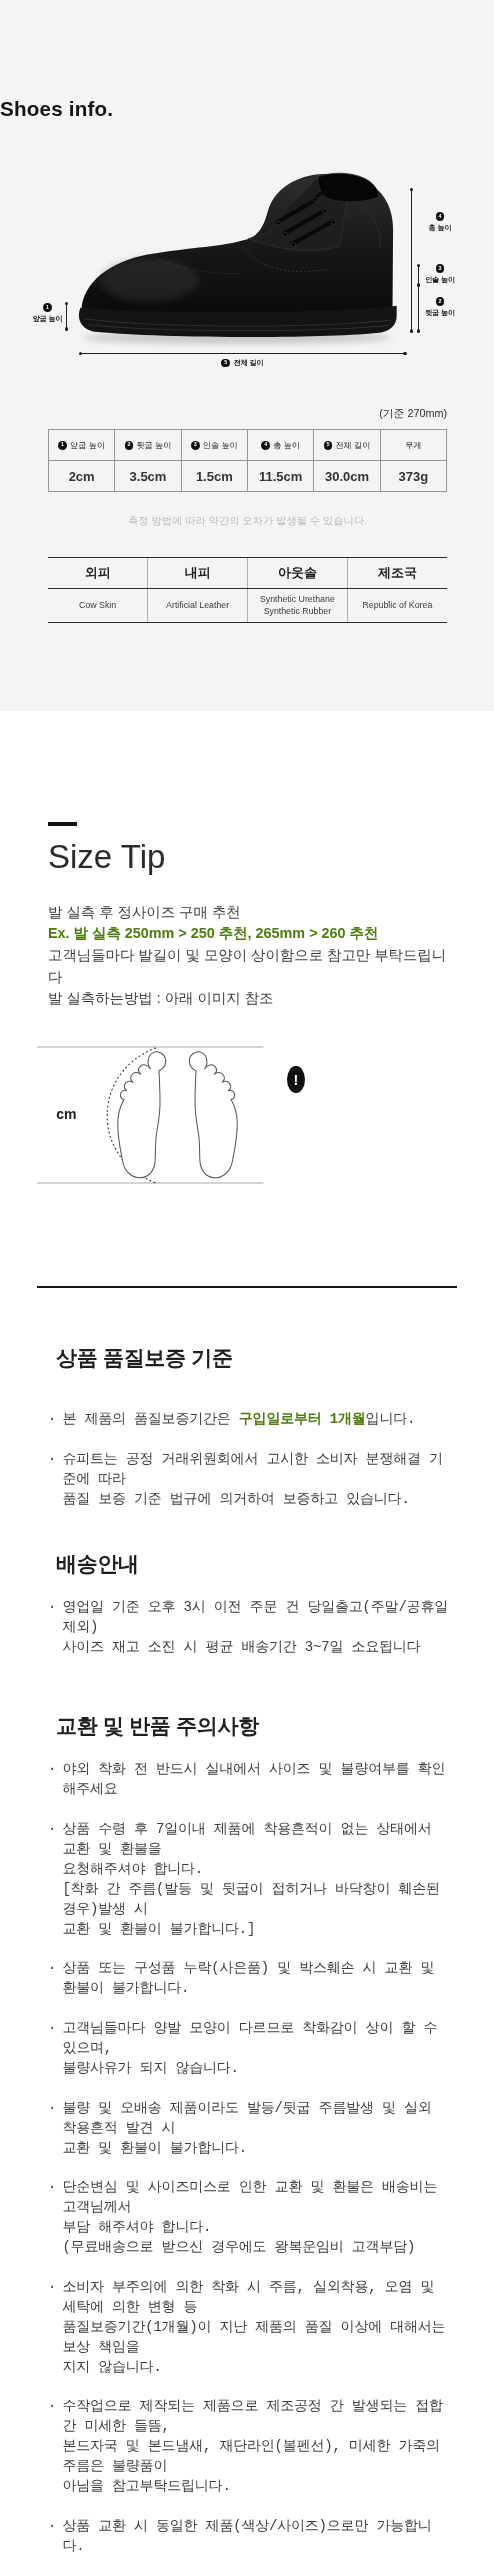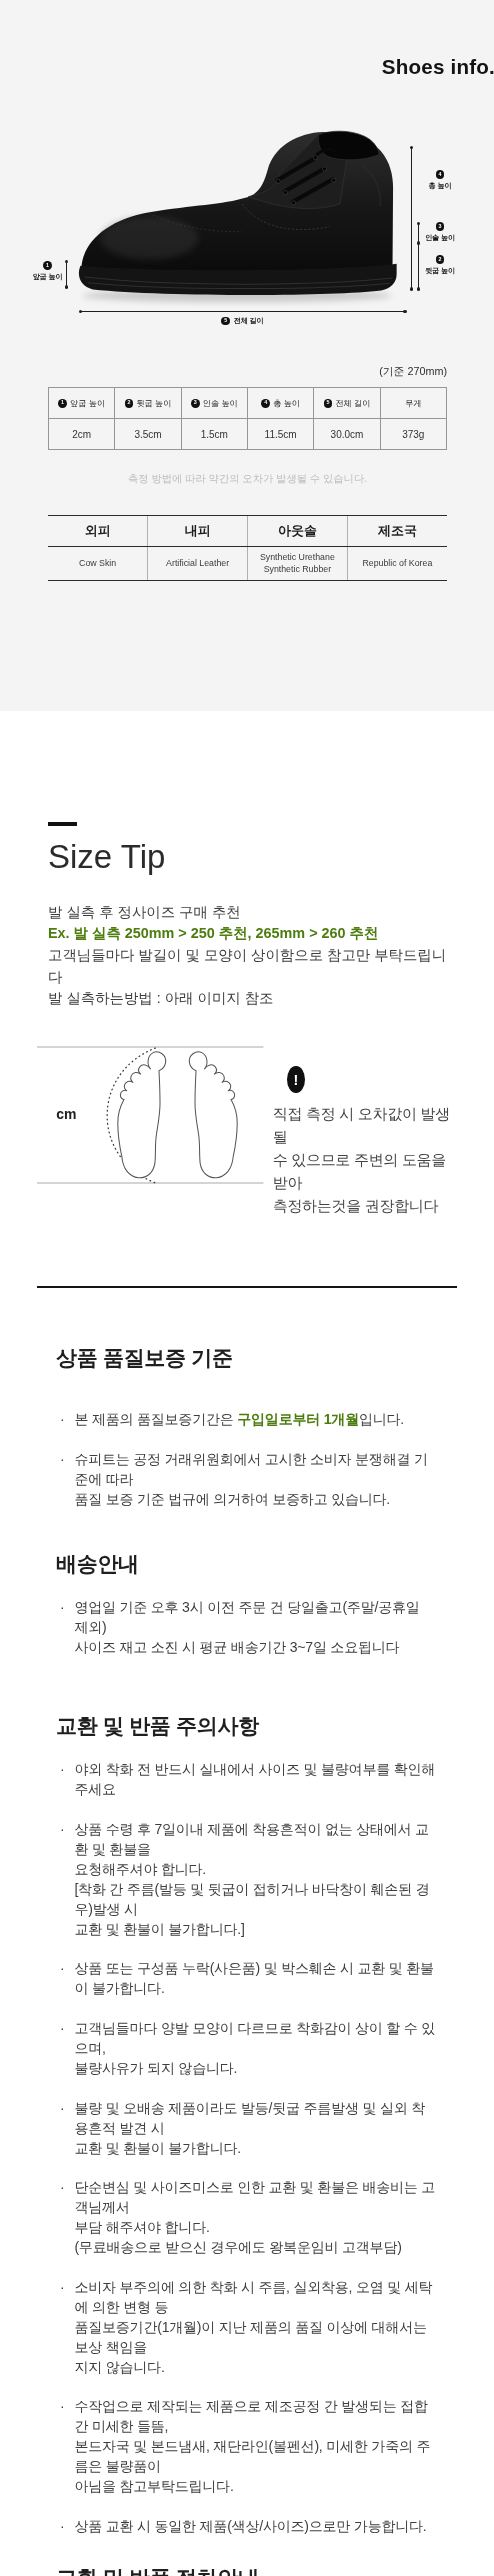--- a/index.html
+++ b/index.html
@@ -1,40 +1,40 @@
 <!DOCTYPE html>
 <html style="font-size:8.2px"><head>
 <meta charset="utf-8">
 <style>
   html,body{margin:0;padding:0;background:#ffffff;}
   body{width:495px;font-family:"Liberation Sans","DejaVu Sans",sans-serif;color:#3d3d3d;-webkit-font-smoothing:antialiased;}
   
   .hero{width:495px;height:711px;background:#f4f4f5;overflow:hidden;}
-  .hero-title{margin:0;padding-top:55px;text-align:right;font-size:20.6px;font-weight:700;color:#141414;letter-spacing:0.2px;}
+  .hero-title{margin:0;padding-top:97px;text-align:left;font-size:20.6px;font-weight:700;color:#141414;letter-spacing:0.2px;}
   .figure{position:relative;height:229px;margin-top:34px;}
   .figure svg.shoe{position:absolute;left:72px;top:-10.3px;}
   .mline{position:absolute;background:#1f1f1f;}
   .mline .enddot{position:absolute;width:3.6px;height:3.6px;border-radius:50%;background:#1f1f1f;}
   .vline{width:1px;}
   .vline .enddot{left:-1.3px;}
   .hline{height:1px;}
   .hline .enddot{top:-1.3px;}
   .nbadge{width:8.8px;height:8.8px;border-radius:50%;background:#111;color:#fff;font-size:5.4px;font-weight:700;display:flex;align-items:center;justify-content:center;line-height:1;}
   .ann{position:absolute;text-align:center;color:#1c1c1c;}
   .ann .nbadge{margin:0 auto 2.6px auto;}
   .ann .ann-label{font-size:7.2px;font-weight:700;letter-spacing:-0.2px;white-space:nowrap;}
   .ann-row{display:flex;align-items:center;justify-content:center;gap:3.6px;}
   .ann-row .nbadge{margin:0;}
   
   .std-note{width:399px;text-align:right;font-size:10.8px;color:#2f2f2f;margin-top:23px;}
   table{border-collapse:collapse;}
   .spec-table{width:399px;margin-top:8.2px;table-layout:fixed;}
   .spec-table th,.spec-table td{border:0.5px solid #969696;text-align:center;vertical-align:middle;}
   .spec-table th{height:28px;font-size:8.2px;font-weight:500;color:#222;}
-  .spec-table td{height:28px;font-size:10px;font-weight:400;color:#333;margin-left:20px;}
+  .spec-table td{height:28px;font-size:13px;font-weight:700;color:#333;margin-left:20px;}
   .th-inner{display:flex;align-items:center;justify-content:center;gap:3.1px;}
   .th-inner .nbadge:empty{display:none;}
   .measure-note{width:399px;text-align:center;font-size:10.3px;color:#bcbcbc;margin-top:21.6px;}
   .mat-table{width:399px;margin-top:29px;table-layout:fixed;}
   .mat-table th{border-top:1px solid #2b2b2b;border-bottom:1px solid #2b2b2b;height:28px;font-size:13px;font-weight:700;color:#1e1e1e;text-align:center;}
   .mat-table td{border-bottom:1px solid #2b2b2b;height:31px;font-size:8.8px;color:#3a3a3a;text-align:center;white-space:pre-wrap;line-height:12px;}
   .mat-table th + th,.mat-table td + td{border-left:0.5px solid #b0b0b0;}
   
   .content{padding:111px 47px 94px 48px;background:#fff;}
   .bar{width:29px;height:3.6px;background:#111;}
@@ -44,21 +44,21 @@
   
   .diagram{position:relative;margin-top:36px;margin-left:-11.3px;width:420px;height:139px;}
   .diagram svg.feet{position:absolute;left:0;top:0;}
   .cm-label{position:absolute;left:19.6px;top:60px;font-size:14px;font-weight:700;color:#222;}
   .warn{position:absolute;left:236px;top:20.6px;width:185px;}
   .warn-icon{width:17.5px;height:27px;margin-left:14.4px;background:#101010;border-radius:50%;color:#fff;display:flex;align-items:center;justify-content:center;font-size:14.4px;font-weight:700;}
   .warn-text{margin-top:8.2px;font-size:15px;line-height:23px;color:#454545;white-space:pre-wrap;letter-spacing:-0.3px;}
   
   .divider{margin-top:101px;margin-left:-11.3px;width:420px;height:2.6px;background:#151515;}
   h2.sec{margin:8px;font-size:21px;line-height:29px;font-weight:700;color:#1f1f1f;letter-spacing:-0.3px;}
-  .bullets{margin:12px;}
+  .bullets{margin:0;font-family:Liberation Mono, monospace;}
   .bullet{display:flex;margin-bottom:19.6px;}
   .bullet:last-child{margin-bottom:0;}
   .bullet .dot{flex:none;width:14.4px;font-size:14px;line-height:20px;color:#3d3d3d;}
   .bullet .dot::before{content:"\00B7";}
   .bullet .bl-text{flex:1;font-size:14px;line-height:20px;color:#3d3d3d;white-space:pre-wrap;letter-spacing:-0.2px;}
   .s-quality h2{margin-top:55px;} .s-quality .bullets{margin-top:37px;}
   .s-shipping h2{margin-top:40px;} .s-shipping .bullets{margin-top:18.5px;}
   .s-notice h2{margin-top:54px;} .s-notice .bullets{margin-top:19.6px;}
   .s-process h2{margin-top:27px;}
 </style>
@@ -242,23 +242,20 @@
       <g transform="translate(263,8) scale(-1,1)">
         <path d="M 26 40 C 12 34 8 16 20 7 C 33 -2 46 7 47 20 C 48 27 46 33 42 37 C 48 28 58 26 63 32 C 67 37 66 43 61 47 C 68 41 77 43 80 50 C 82 55 80 60 76 63 C 83 58 91 61 93 68 C 94 73 92 77 88 79 C 94 76 100 80 101 86 C 101 91 98 95 94 96 C 102 110 106 126 106 142 C 106 170 101 194 98 208 C 96 230 84 246 66 248 C 49 249 37 238 34 220 C 32 202 34 184 31 164 C 28 144 24 124 24 104 C 24 82 25 58 26 40 Z" fill="#ffffff" stroke="#555" stroke-width="2"></path>
       </g>
       <g transform="translate(283,8)">
         <path d="M 26 40 C 12 34 8 16 20 7 C 33 -2 46 7 47 20 C 48 27 46 33 42 37 C 48 28 58 26 63 32 C 67 37 66 43 61 47 C 68 41 77 43 80 50 C 82 55 80 60 76 63 C 83 58 91 61 93 68 C 94 73 92 77 88 79 C 94 76 100 80 101 86 C 101 91 98 95 94 96 C 102 110 106 126 106 142 C 106 170 101 194 98 208 C 96 230 84 246 66 248 C 49 249 37 238 34 220 C 32 202 34 184 31 164 C 28 144 24 124 24 104 C 24 82 25 58 26 40 Z" fill="#ffffff" stroke="#555" stroke-width="2"></path>
       </g>
     </svg>
     <div class="cm-label">cm</div>
     <div class="warn">
       <div class="warn-icon">!</div>
-      <div class="warn-text">직접 측정 시 오차값이 발생될
-수 있으므로 주변의 도움을 받아
-측정하는것을 권장합니다</div>
     </div>
   </div>
 
   <div class="divider"></div>
 
   <div class="s-quality">
     <h2 class="sec">상품 품질보증 기준</h2>
     <div class="bullets">
         <div class="bullet">
           <span class="dot"></span>

